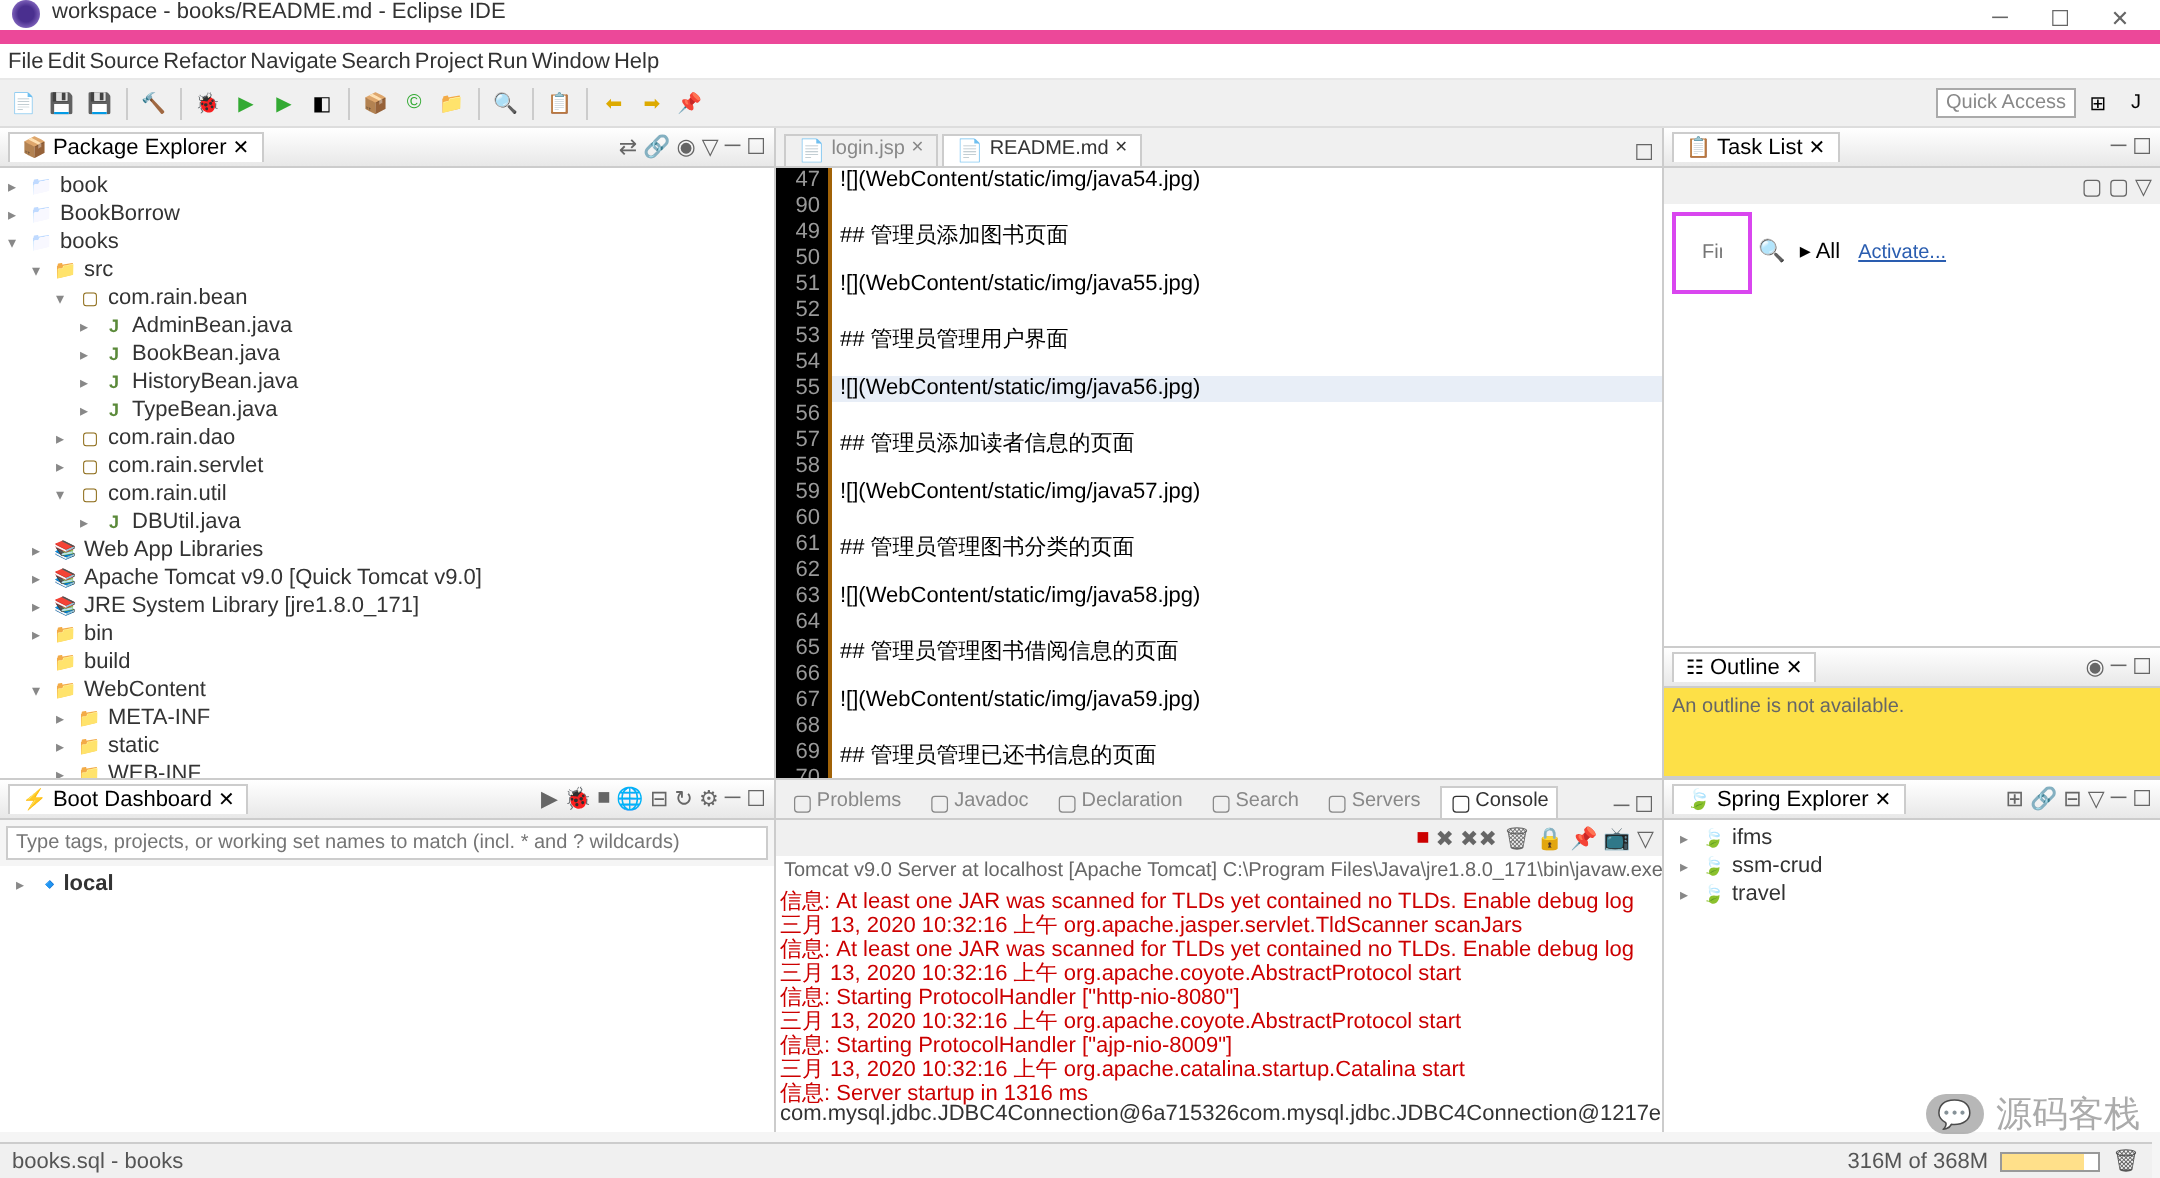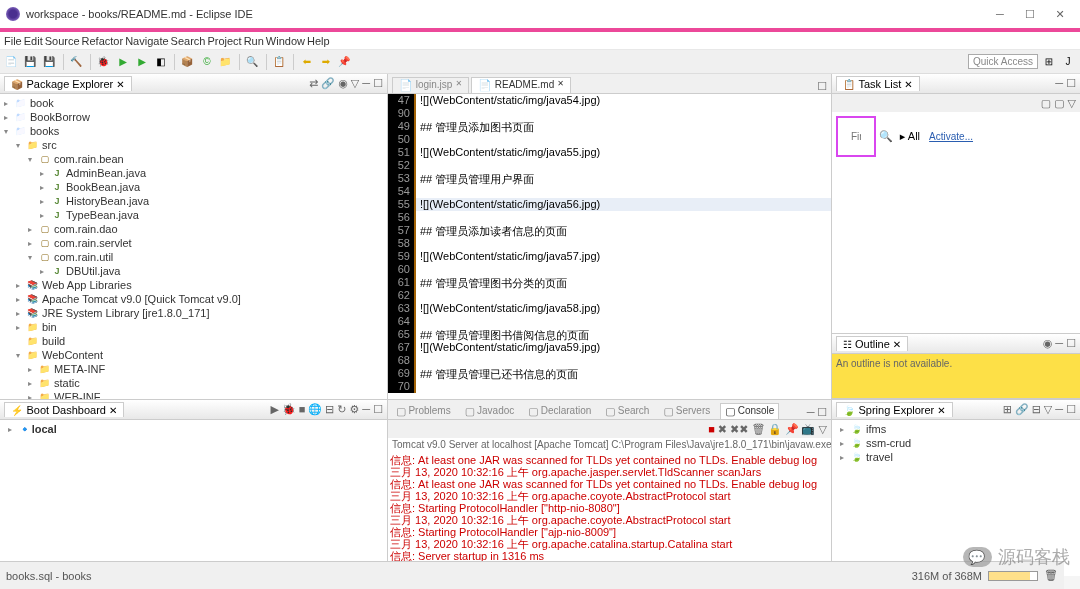--- a/index.html
+++ b/index.html
@@ -1,17 +1,17 @@
 <!DOCTYPE html>
 <html><head>
 <meta charset="utf-8">
 <style>
 * { margin:0; padding:0; box-sizing:border-box; font-family:"Microsoft YaHei",Tahoma,sans-serif; font-size:11px; }
 body { background:#f5f5f5; width:1080px; height:589px; overflow:hidden; position:relative; }
-.titlebar { height:22px; background:#fff; display:flex; align-items:center; padding:14px 6px; border-bottom:4px solid #ec4899; }
+.titlebar { height:22px; background:#fff; display:flex; align-items:flex-start; padding:0 6px; border-bottom:7px solid #ec4899; }
 .titlebar .eclipse-icon { width:14px; height:14px; background:radial-gradient(circle,#4a2f8f 40%,#7b5fb8 70%); border-radius:50%; margin-right:6px; }
 .titlebar .title { flex:1; color:#333; }
 .winbtns { display:flex; gap:2px; }
 .winbtn { width:28px; height:18px; display:flex; align-items:center; justify-content:center; color:#666; }
 .menubar { height:18px; background:#fff; display:flex; align-items:center; padding:0 4px; gap:2px; border-bottom:1px solid #e8e8e8; }
 .menubar span { color:#333; cursor:default; }
 .toolbar { height:24px; background:#f0f0f0; border-bottom:1px solid #ddd; display:flex; align-items:center; padding:0 4px; gap:3px; }
 .toolbar .tb-icon { width:16px; height:16px; display:inline-flex; align-items:center; justify-content:center; font-size:10px; }
 .toolbar .tb-sep { width:1px; height:16px; background:#ccc; margin:0 2px; }
 .toolbar .quick { margin-left:auto; border:1px solid #aaa; padding:1px 4px; background:#fff; color:#888; width:70px; font-size:10px; }
@@ -52,21 +52,21 @@
 .ctab { padding:1px 4px; color:#888; display:flex; gap:2px; font-size:10px; }
 .ctab.active { background:#fff; border:1px solid #ccc; border-bottom:none; color:#333; }
 .console-tools { height:18px; background:#f0f0f0; display:flex; justify-content:flex-end; padding:0 4px; gap:3px; align-items:center; color:#666; font-size:9px; }
 .console-body { flex:1; background:#fff; overflow:auto; font-family:Consolas,monospace; font-size:10px; padding:1px 2px; }
 .cline { white-space:nowrap; height:12px; }
 .red { color:#c00; }
 .blk { color:#333; }
 .console-label { height:14px; font-size:10px; color:#666; padding:0 4px; background:#fff; overflow:hidden; white-space:nowrap; }
 .outline-body { padding:4px; background:#fde047; flex:1; color:#666; font-size:10px; }
 .spring-body { flex:1; background:#fff; padding:2px 4px; }
-.statusbar { position:absolute; bottom:0; left:0; right:16px; height:28px; background:#f0f0f0; border-top:1px solid #ccc; display:flex; align-items:center; padding:0 6px; gap:8px; font-size:10px; color:#555; }
+.statusbar { position:absolute; bottom:0; left:0; right:4px; height:18px; background:#f0f0f0; border-top:1px solid #ccc; display:flex; align-items:center; padding:0 6px; gap:8px; font-size:10px; color:#555; }
 .statusbar .right { margin-left:auto; display:flex; align-items:center; gap:6px; }
 .statusbar .meter { width:50px; height:10px; border:1px solid #999; background:linear-gradient(90deg,#ffe08a 85%,#fff 85%); }
 .watermark { position:absolute; right:10px; bottom:20px; display:flex; align-items:center; gap:6px; opacity:.7; }
 .watermark .bubble { background:#999; color:#fff; border-radius:10px; padding:2px 6px; font-size:14px; }
 .watermark .txt { font-size:18px; color:#888; }
 .mid-row{display:flex;height:325px;}
 .right-split{display:flex;flex-direction:column;height:100%;}
 .outline-view{flex:1;border-bottom:1px solid #ccc;display:flex;flex-direction:column;}
 </style>
 </head>
@@ -327,20 +327,24 @@
           <span class="lineno">63</span>
           <span class="code-txt">![](WebContent/static/img/java58.jpg)</span>
         </div>
         <div class="code-line">
           <span class="lineno">64</span>
           <span class="code-txt"></span>
         </div>
         <div class="code-line">
           <span class="lineno">65</span>
           <span class="code-txt">## 管理员管理图书借阅信息的页面</span>
+        </div>
+        <div class="code-line">
+          <span class="lineno">66</span>
+          <span class="code-txt"></span>
         </div>
         <div class="code-line">
           <span class="lineno">67</span>
           <span class="code-txt">![](WebContent/static/img/java59.jpg)</span>
         </div>
         <div class="code-line">
           <span class="lineno">68</span>
           <span class="code-txt"></span>
         </div>
         <div class="code-line">
@@ -400,20 +404,21 @@
           <span>🐞</span>
           <span>■</span>
           <span>🌐</span>
           <span>⊟</span>
           <span>↻</span>
           <span>⚙</span>
           <span>─</span>
           <span>☐</span>
       </div>
     </div>
+    <input class="filter-input" placeholder="Type tags, projects, or working set names to match (incl. * and ? wildcards)" style="">
     <div class="bd-tree">
       <div class="tree-item ind0"><span class="arrow">▸</span>🔹 <span style="font-weight:bold;">local</span></div>
     </div>
   </div>
 
   <div class="console-col">
     <div class="console-tabs" id="ctabs">
       <div class="ctab"><span>▢</span>Problems</div>
         <div class="ctab"><span>▢</span>Javadoc</div>
         <div class="ctab"><span>▢</span>Declaration</div>

